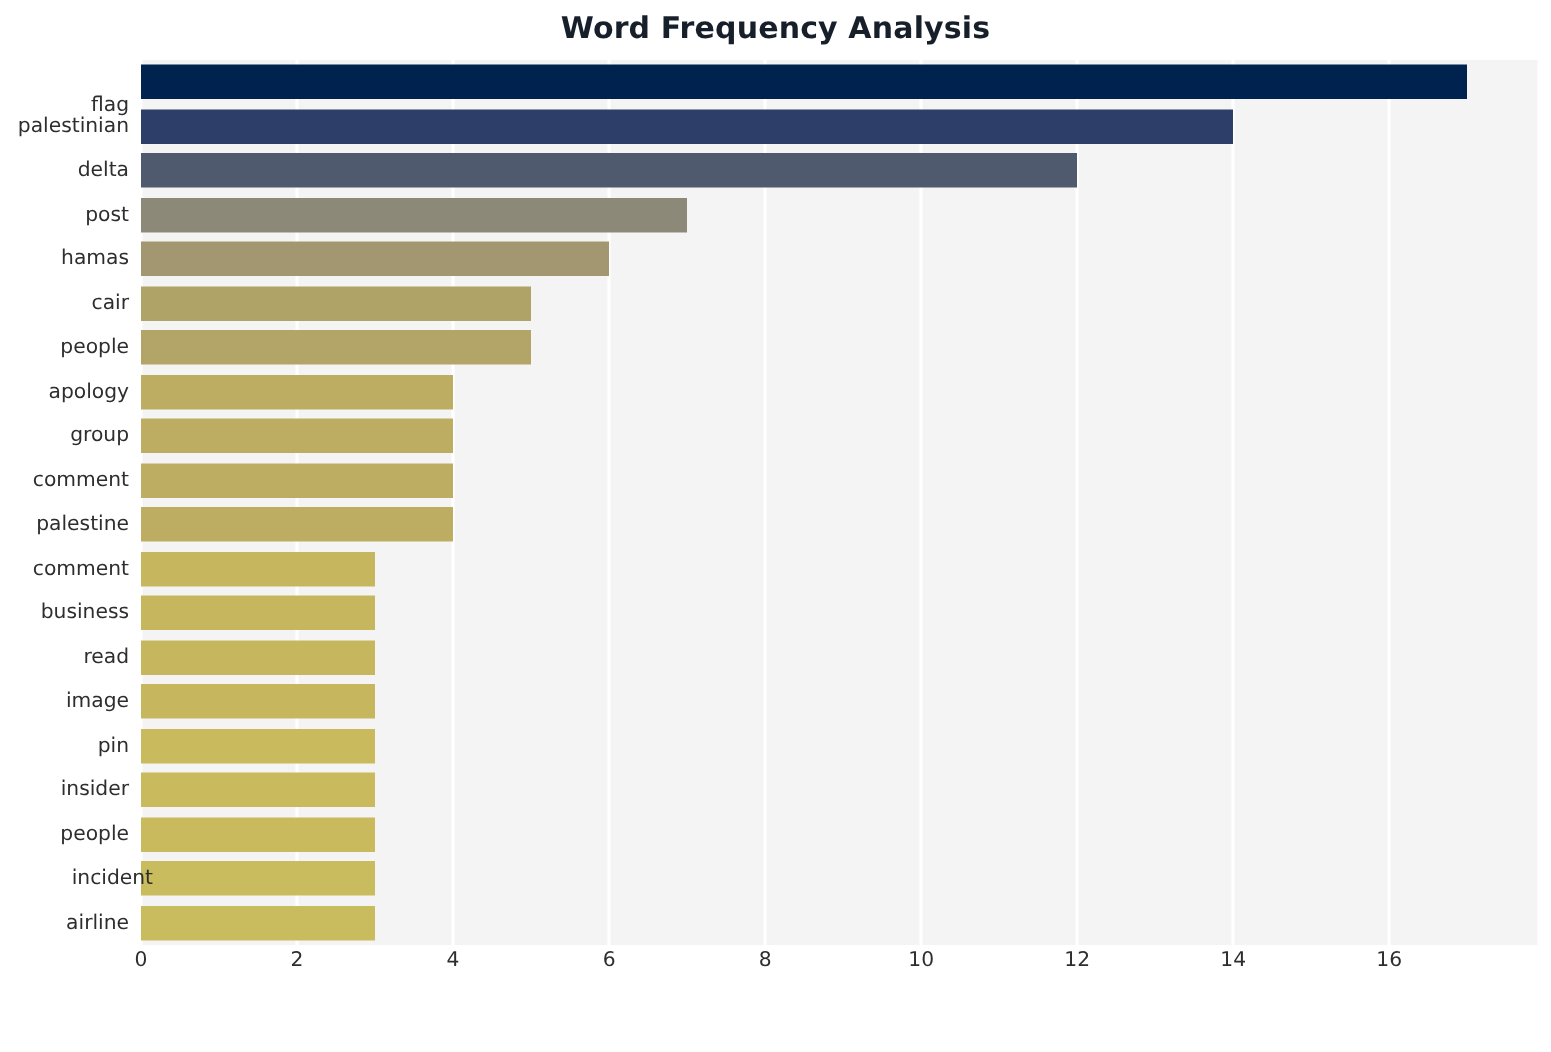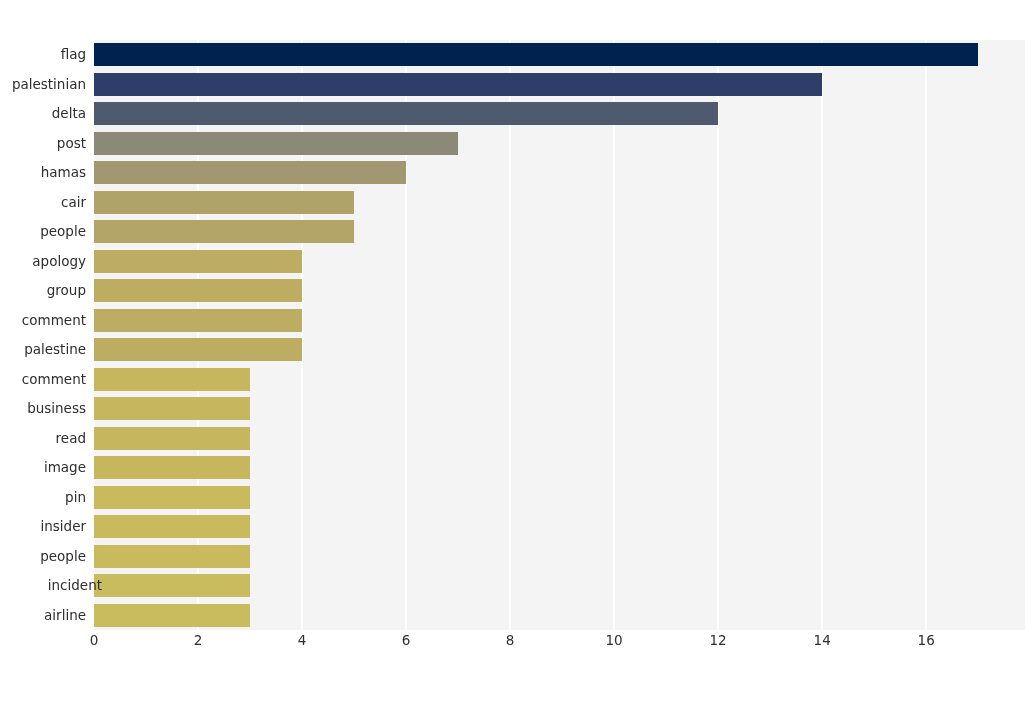--- a/index.html
+++ b/index.html
@@ -106,20 +106,21 @@
     text-align: center;
     font-size: 13.5px;
     color: #2e2e2e;
   }
 </style>
 </head>
 <body>
 
 <div id="figure" style="background: rgb(255, 255, 255);">
 
+  <div id="chart-title" style="color: rgb(23, 32, 42);">Word Frequency Analysis</div>
 
   <div id="plot-area" style="background: rgb(244, 244, 245);">
     <div id="grid-layer">
         <div class="gridline-v" style="left: -1px; background: rgb(255, 255, 255);"></div>
         <div class="gridline-v" style="left: 103.022px; background: rgb(255, 255, 255);"></div>
         <div class="gridline-v" style="left: 207.045px; background: rgb(255, 255, 255);"></div>
         <div class="gridline-v" style="left: 311.067px; background: rgb(255, 255, 255);"></div>
         <div class="gridline-v" style="left: 415.089px; background: rgb(255, 255, 255);"></div>
         <div class="gridline-v" style="left: 519.112px; background: rgb(255, 255, 255);"></div>
         <div class="gridline-v" style="left: 623.134px; background: rgb(255, 255, 255);"></div>
@@ -184,21 +185,21 @@
         <div class="bar-row" style="top: 531px; height: 29.5px; width: 100%;">
           <div class="bar" title="incident: 3" style="width: 156.034px; height: 23px; top: 3px; background: rgb(201, 188, 94);"></div>
         </div>
         <div class="bar-row" style="top: 560.5px; height: 29.5px; width: 100%;">
           <div class="bar" title="airline: 3" style="width: 156.034px; height: 23px; top: 3px; background: rgb(201, 188, 94);"></div>
         </div>
       </div>
   </div>
 
   <div id="ylabels-layer">
-      <div class="ylabel-item" style="top: 0px; height: 29.5px; line-height: 29.5px;">flag</div>
+      <div class="ylabel-item" style="top: 16px; height: 29.5px; line-height: 29.5px;">flag</div>
       <div class="ylabel-item" style="top: 29.5px; height: 29.5px; line-height: 29.5px;">palestinian</div>
       <div class="ylabel-item" style="top: 59px; height: 29.5px; line-height: 29.5px;">delta</div>
       <div class="ylabel-item" style="top: 88.5px; height: 29.5px; line-height: 29.5px;">post</div>
       <div class="ylabel-item" style="top: 118px; height: 29.5px; line-height: 29.5px;">hamas</div>
       <div class="ylabel-item" style="top: 147.5px; height: 29.5px; line-height: 29.5px;">cair</div>
       <div class="ylabel-item" style="top: 177px; height: 29.5px; line-height: 29.5px;">people</div>
       <div class="ylabel-item" style="top: 206.5px; height: 29.5px; line-height: 29.5px;">apology</div>
       <div class="ylabel-item" style="top: 236px; height: 29.5px; line-height: 29.5px;">group</div>
       <div class="ylabel-item" style="top: 265.5px; height: 29.5px; line-height: 29.5px;">comment</div>
       <div class="ylabel-item" style="top: 295px; height: 29.5px; line-height: 29.5px;">palestine</div>

